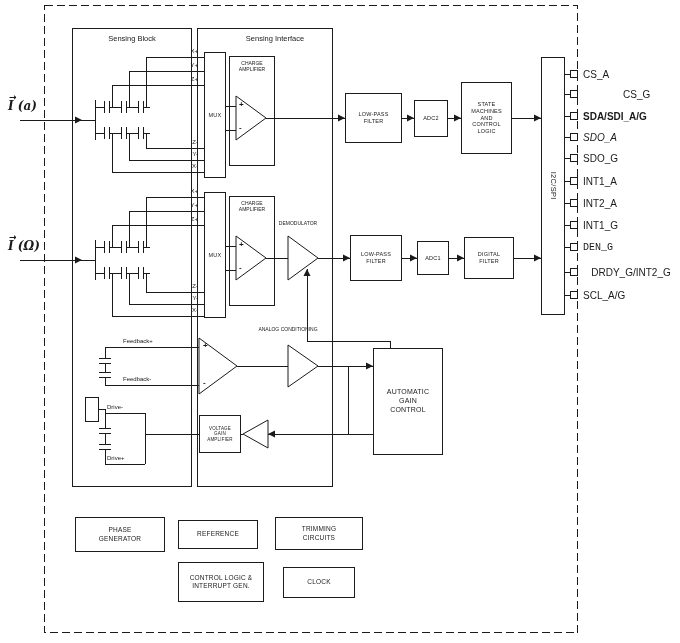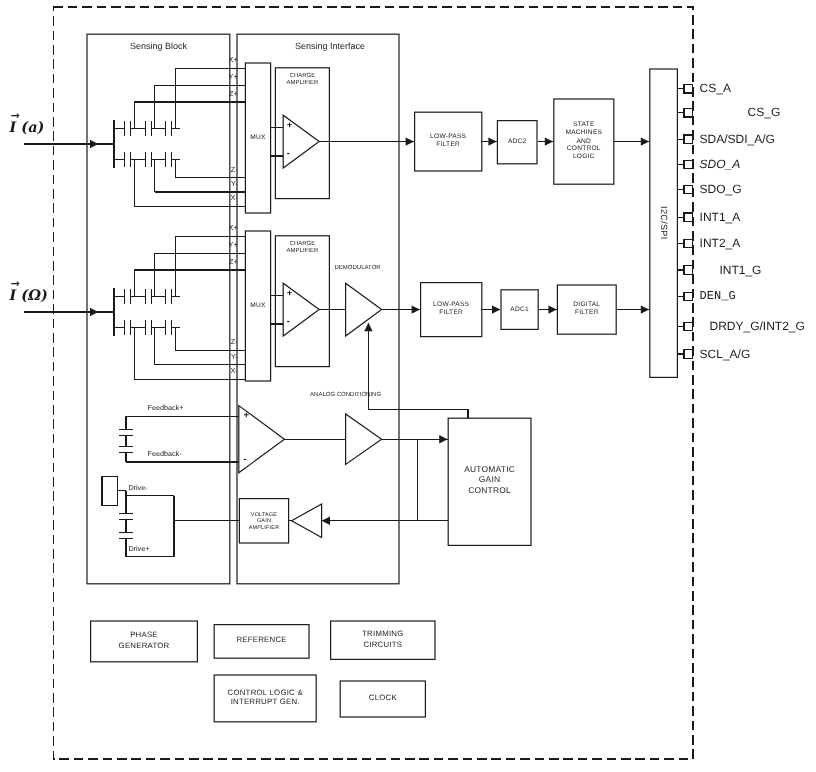--- a/index.html
+++ b/index.html
@@ -271,23 +271,23 @@
   <div class="lbl elab" style="left:168px;top:295px;">Y-</div>
   <div class="lbl elab" style="left:168px;top:307px;">X-</div>
 
   <div class="lbl" style="left:123px;top:338px;font-size:6px;">Feedback+</div>
   <div class="lbl" style="left:123px;top:376px;font-size:6px;">Feedback-</div>
   <div class="lbl" style="left:107px;top:404px;font-size:6px;">Drive-</div>
   <div class="lbl" style="left:107px;top:455px;font-size:6px;">Drive+</div>
 
   <div class="lbl pin" style="left:583px;top:69px;">CS_A</div>
   <div class="lbl pin" style="left:583px;top:89px;margin-left:40px;">CS_G</div>
-  <div class="lbl pin" style="left:583px;top:111px;">SDA/SDI_A/G</div>
+  <div class="lbl pin" style="left:583px;top:111px;font-weight:bold;">SDA/SDI_A/G</div>
   <div class="lbl pin" style="left:583px;top:132px;font-style:italic;">SDO_A</div>
   <div class="lbl pin" style="left:583px;top:153px;">SDO_G</div>
   <div class="lbl pin" style="left:583px;top:176px;">INT1_A</div>
   <div class="lbl pin" style="left:583px;top:198px;">INT2_A</div>
-  <div class="lbl pin" style="left:569px;top:220px;text-align:center;">INT1_G</div>
+  <div class="lbl pin" style="left:583px;top:220px;">INT1_G</div>
   <div class="lbl pin" style="left:583px;top:242px;font-family:Liberation Mono, monospace;">DEN_G</div>
   <div class="lbl pin" style="left:583px;top:267px;text-align:center;">DRDY_G/INT2_G</div>
   <div class="lbl pin" style="left:583px;top:290px;">SCL_A/G</div>
 
 </div>
 
 </body></html>

